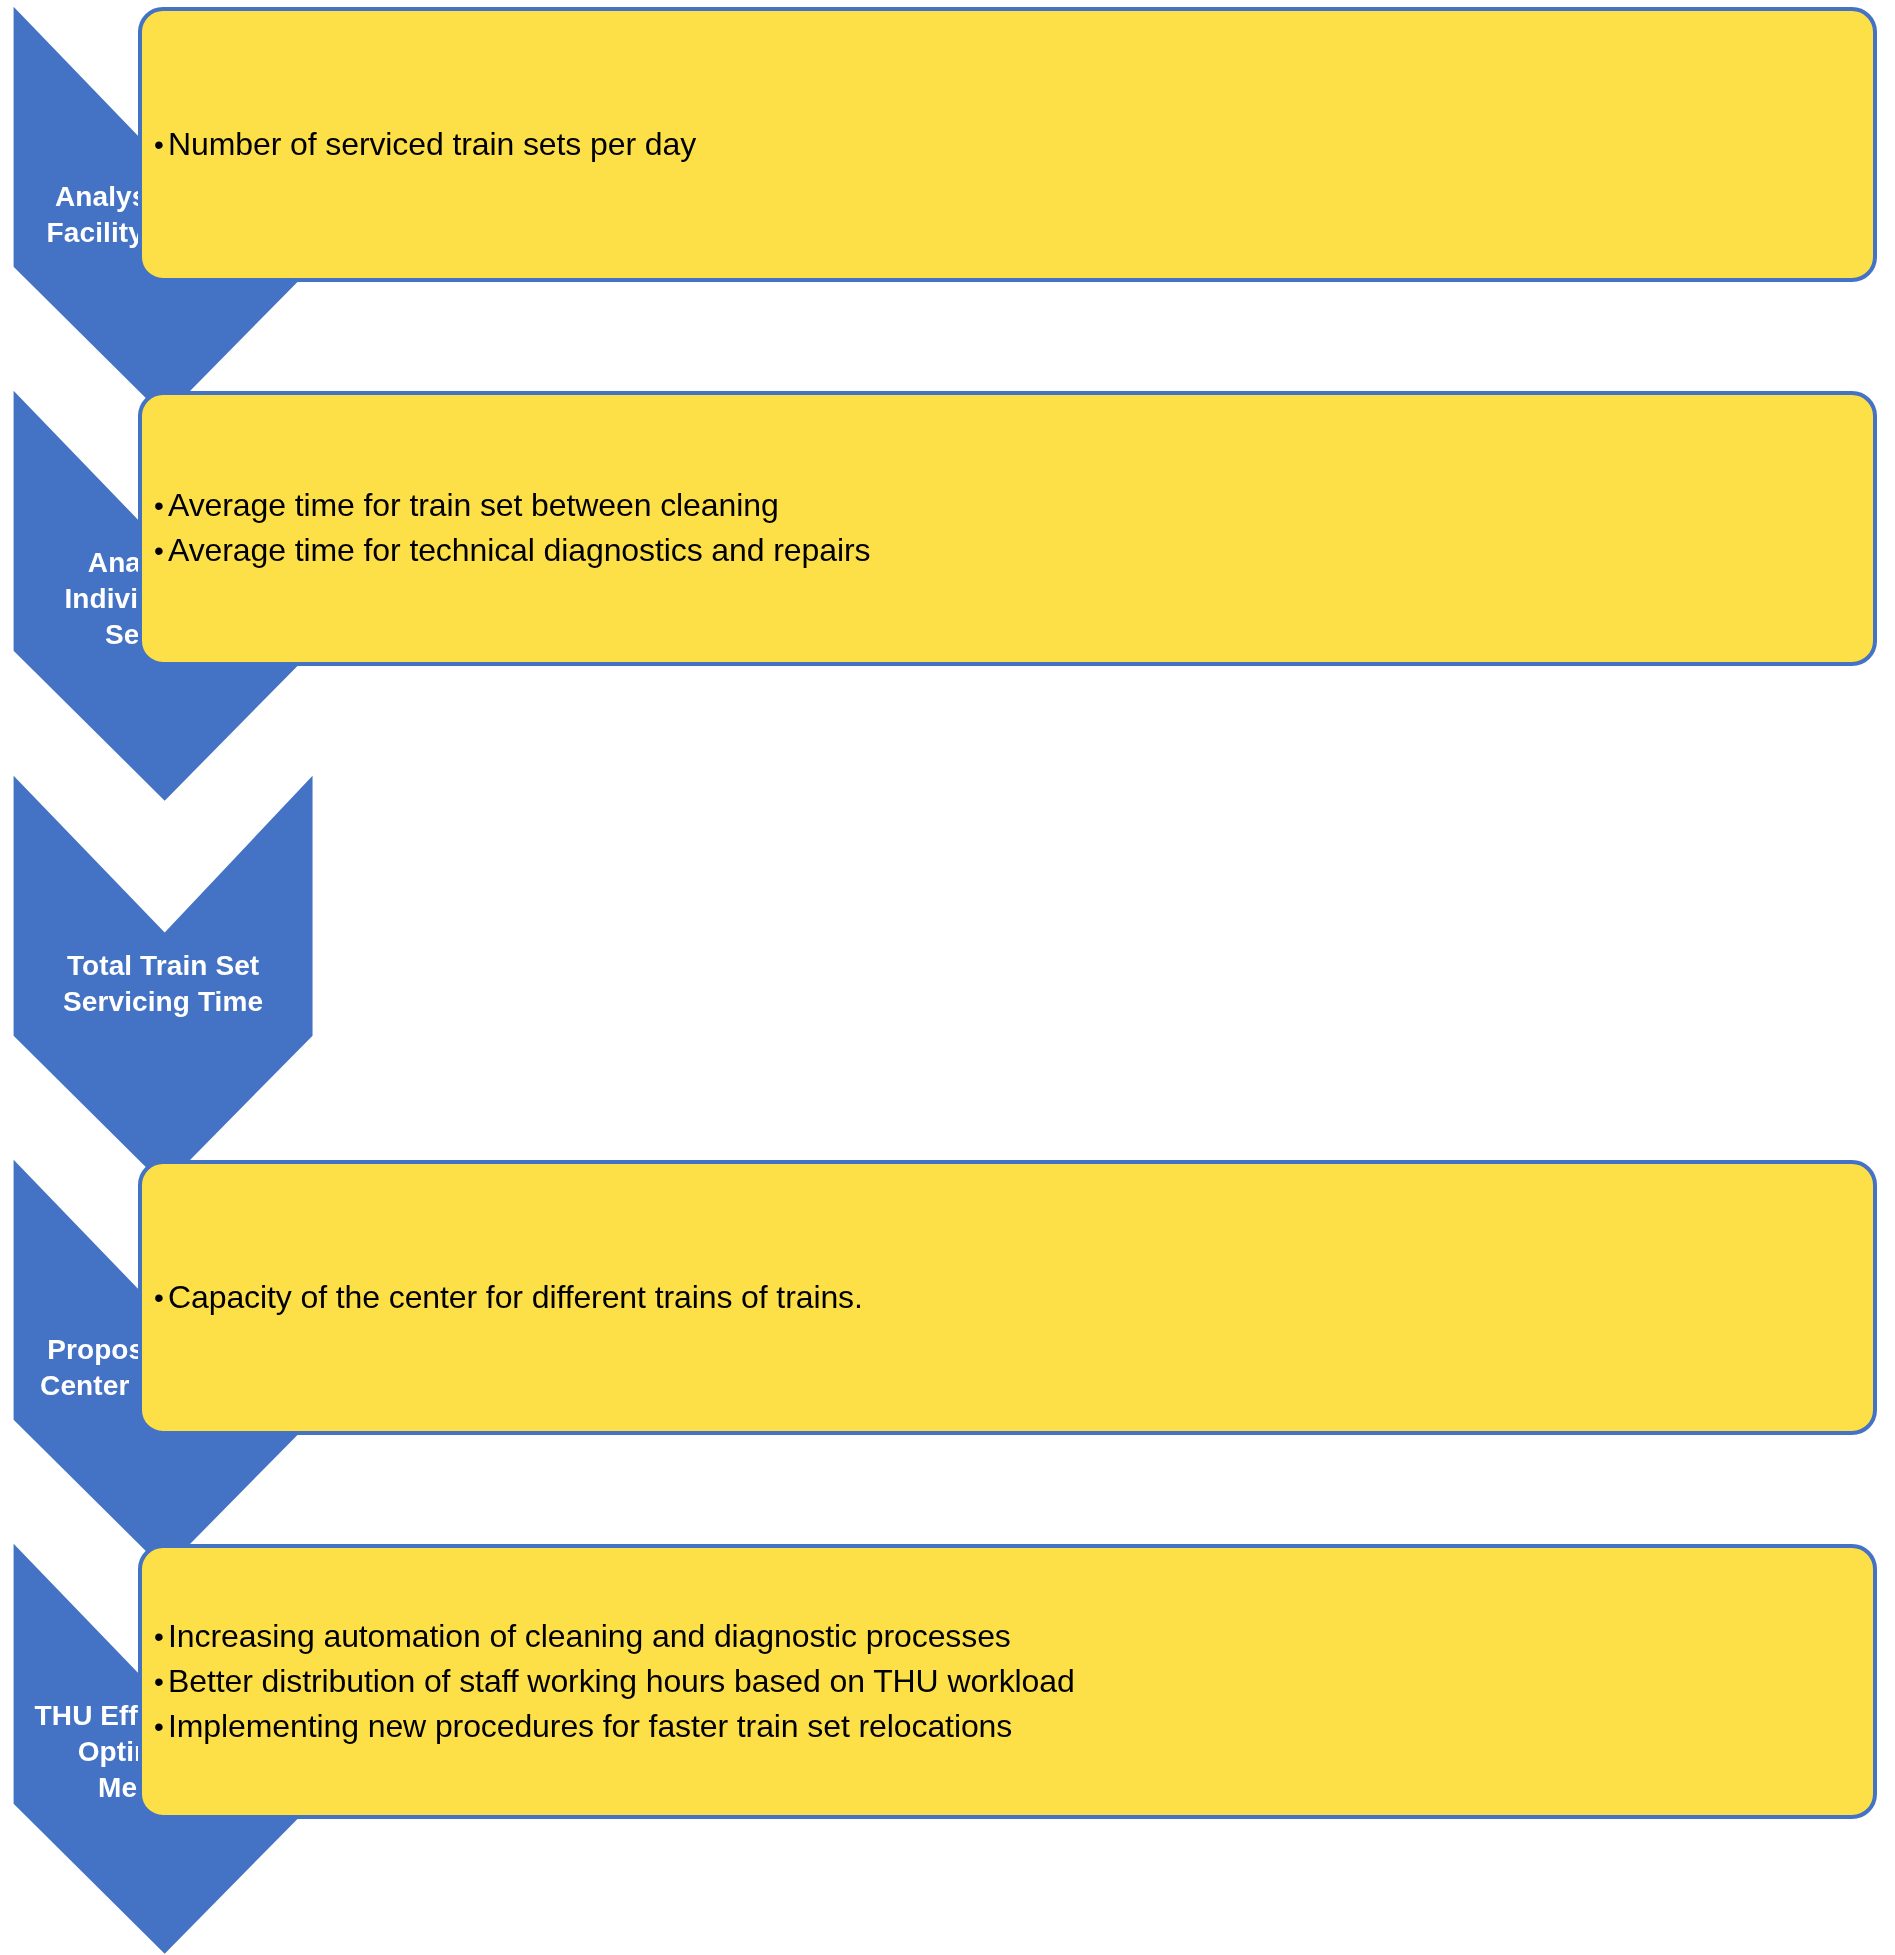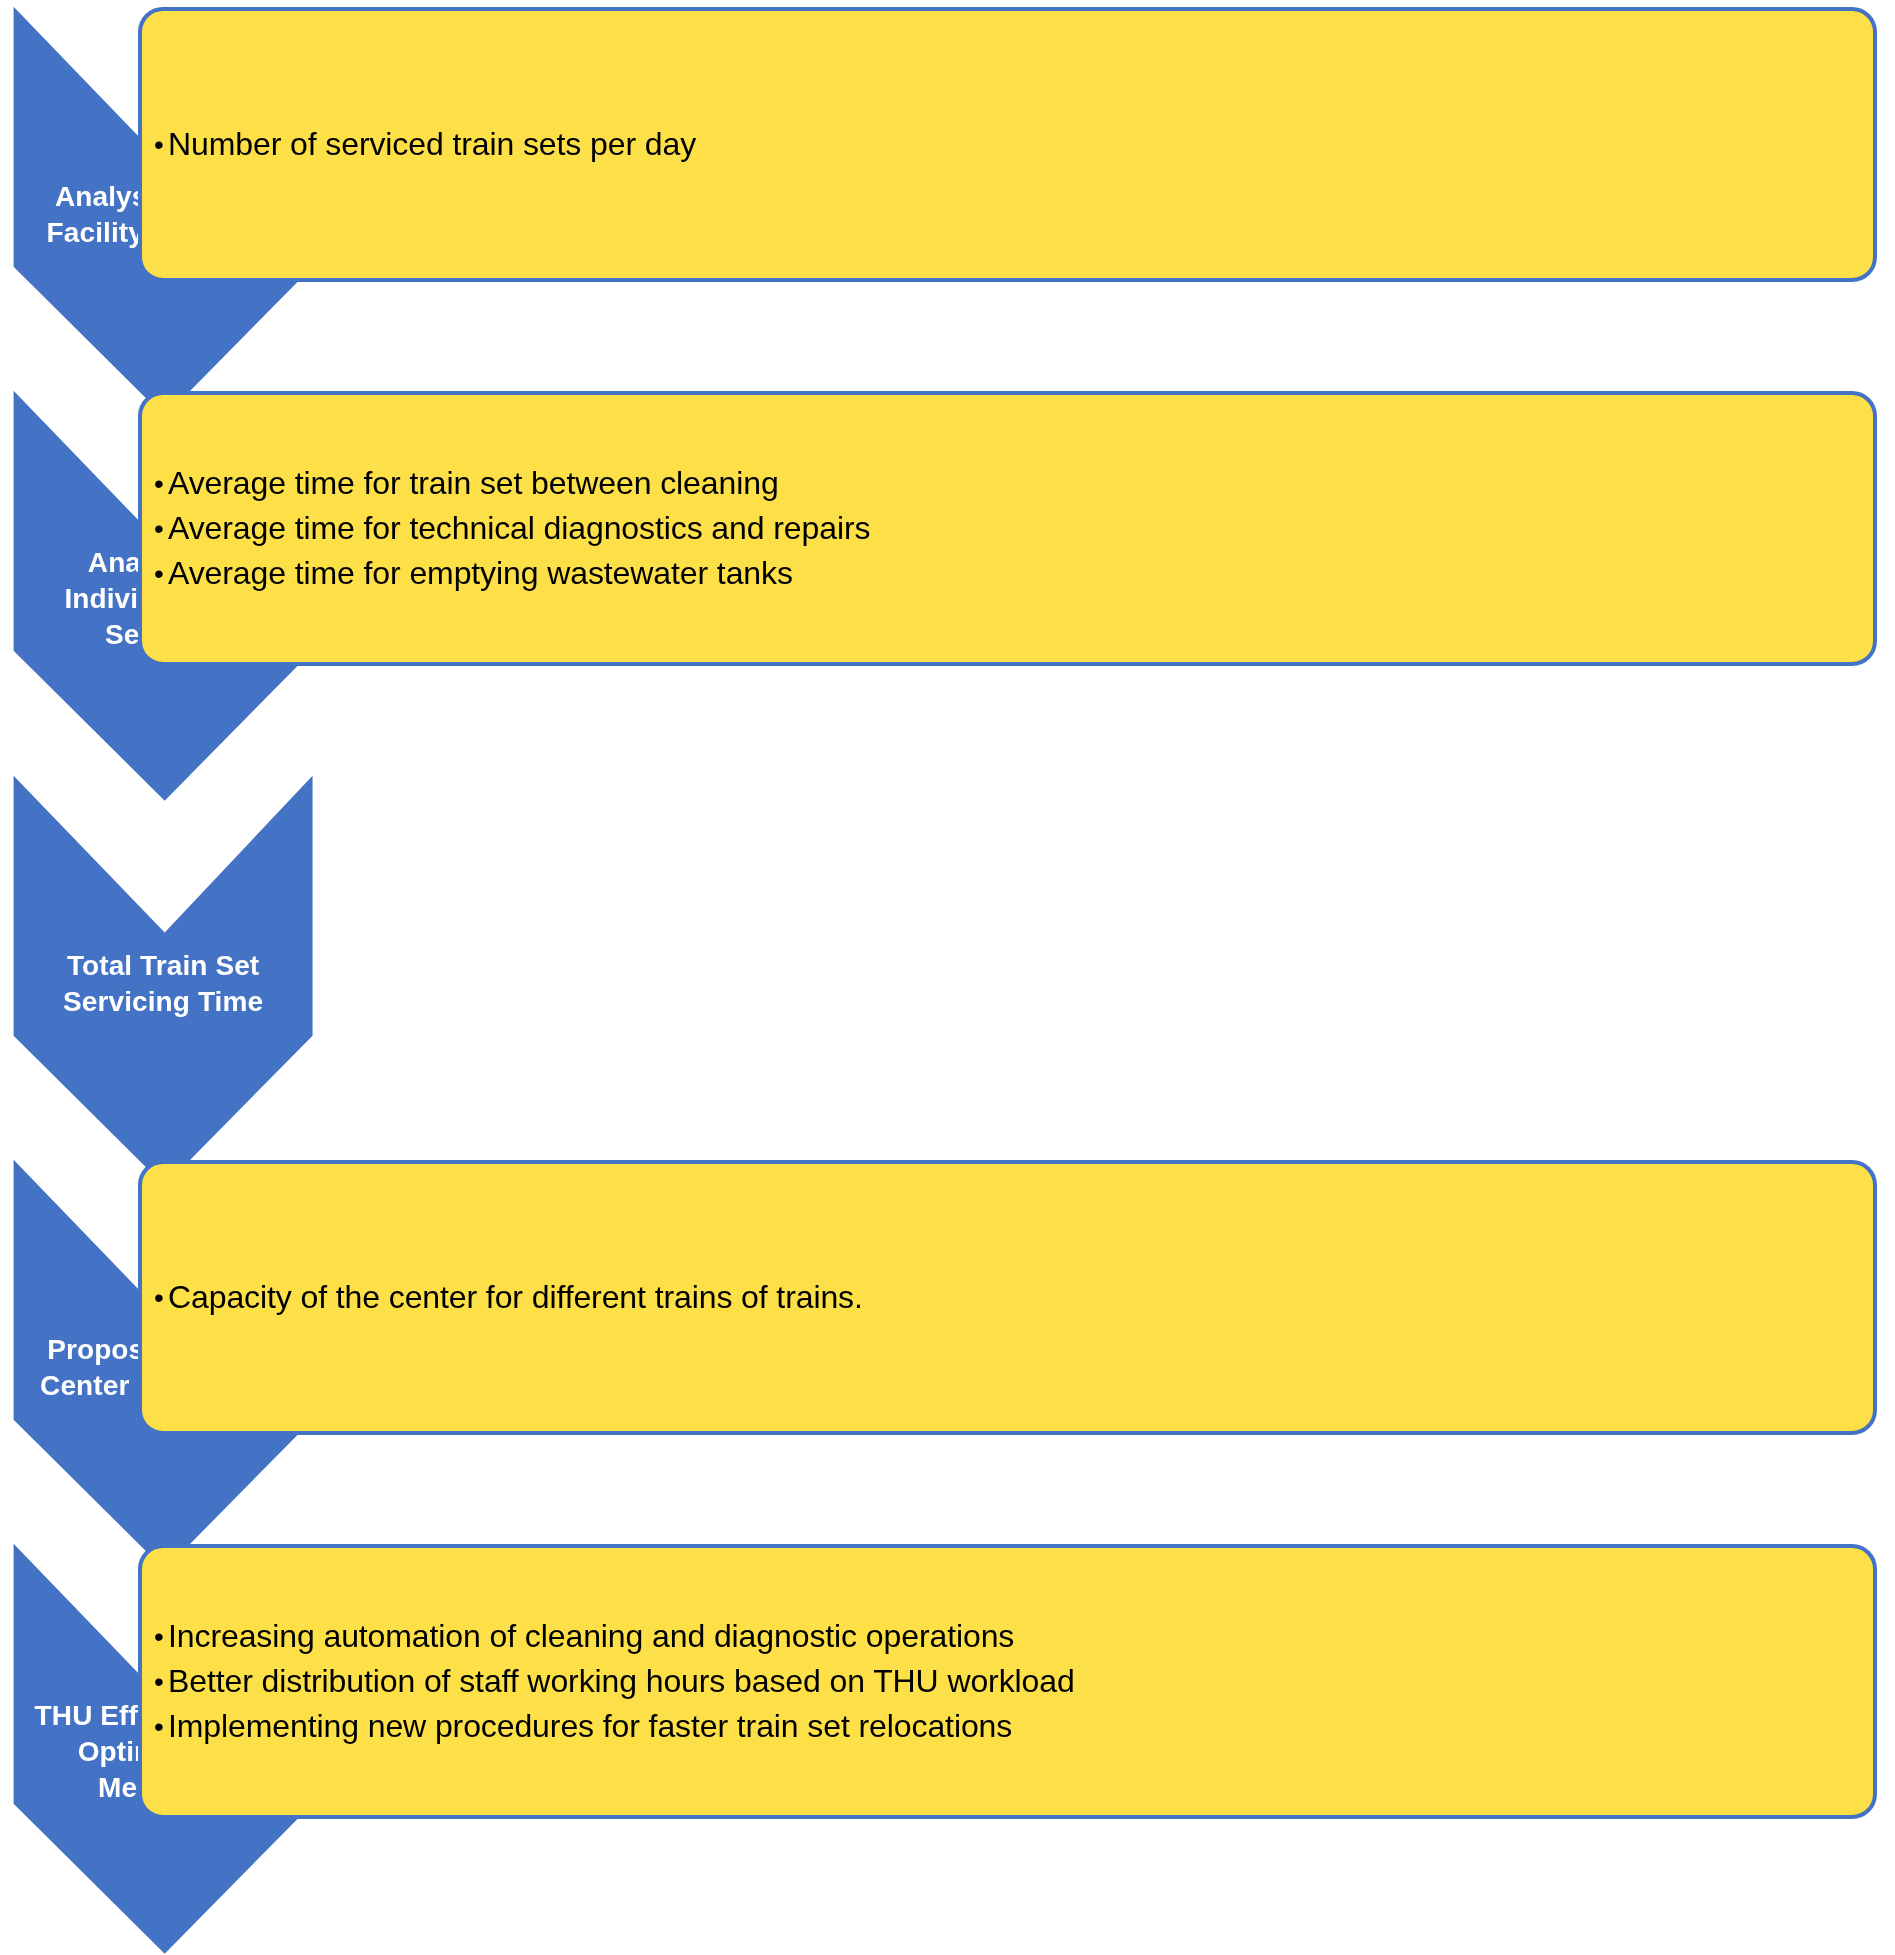--- a/index.html
+++ b/index.html
@@ -128,21 +128,20 @@
     </div>
     <div class="chev-label label-3line">
       <div>Analysis of</div>
       <div>Individual THU</div>
       <div>Services</div>
     </div>
     <div class="panel">
       <ul class="bullets">
         <li class="bullet"><span class="dot">•</span><span class="txt">Average time for train set between cleaning</span></li>
         <li class="bullet"><span class="dot">•</span><span class="txt">Average time for technical diagnostics and repairs</span></li>
-        <li class="bullet"><span class="dot">•</span><span class="txt">Average time for emptying wastewater tanks</span></li>
       </ul>
     </div>
   </div>
 
   <div class="step" style="top:769px;">
     <div class="chev-wrap">
       <svg width="337" height="417" viewBox="0 0 620 766" xmlns="http://www.w3.org/2000/svg">
         <polygon points="25,12 303,300 575,12 575,490 303,766 25,490" fill="#4472C4"></polygon>
       </svg>
     </div>
@@ -175,21 +174,21 @@
         <polygon points="25,12 303,300 575,12 575,490 303,766 25,490" fill="#4472C4"></polygon>
       </svg>
     </div>
     <div class="chev-label label-3line">
       <div>THU Efficiency and</div>
       <div>Optimization</div>
       <div>Measures</div>
     </div>
     <div class="panel">
       <ul class="bullets">
-        <li class="bullet"><span class="dot">•</span><span class="txt">Increasing automation of cleaning and diagnostic operations</span></li>
+        <li class="bullet"><span class="dot">•</span><span class="txt">Increasing automation of cleaning and diagnostic processes</span></li>
         <li class="bullet"><span class="dot">•</span><span class="txt">Better distribution of staff working hours based on THU workload</span></li>
         <li class="bullet"><span class="dot">•</span><span class="txt">Implementing new procedures for faster train set relocations</span></li>
       </ul>
     </div>
   </div>
 
 </div>
 
 
 </body></html>

